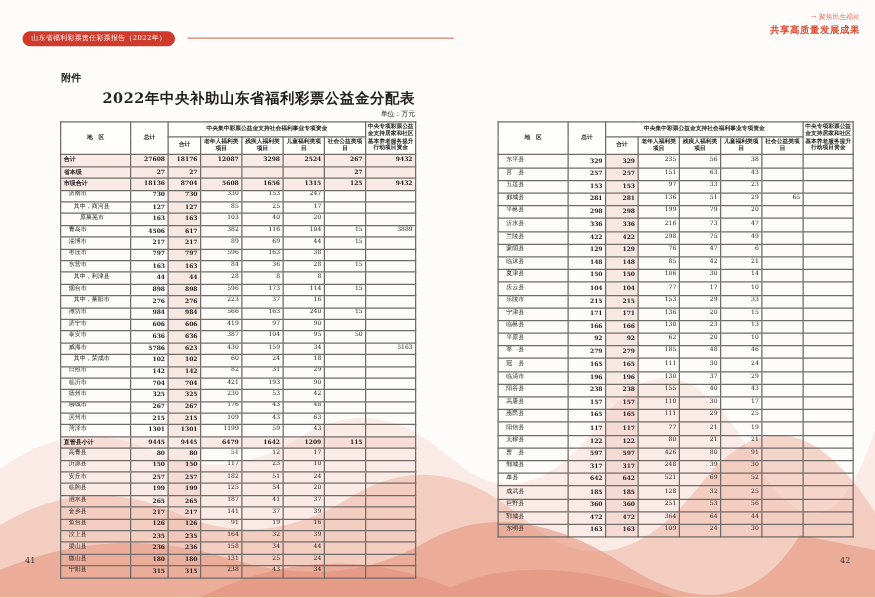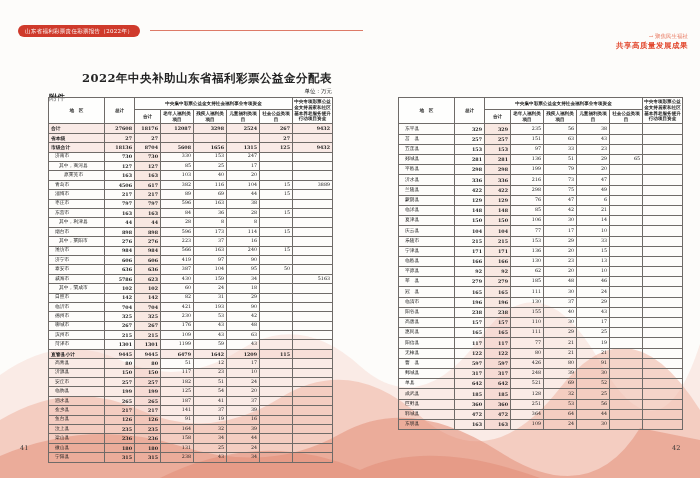--- a/index.html
+++ b/index.html
@@ -4,24 +4,24 @@
 <style>
   html,body{margin:0;padding:0;background:#e9e6e2;}
   #spread{position:relative;width:700px;height:478px;background:#fdfcfa;overflow:hidden;
           font-family:"DejaVu Serif", serif;color:#222;}
   
   #art{position:absolute;left:0;top:0;width:700px;height:478px;pointer-events:none;}
   
   .tag{position:absolute;left:18px;top:25px;height:12px;line-height:12px;padding:0 7px;
        background:#cf3a2b;color:#fff;font-size:5.5px;border-radius:6px;letter-spacing:.3px;}
   .rule{position:absolute;left:150px;top:30px;width:213px;height:1px;background:#dd7a67;}
-  .hdr-right{position:absolute;right:12px;top:32px;text-align:right;line-height:1.5;}
+  .hdr-right{position:absolute;right:12px;top:10px;text-align:right;line-height:1.5;}
   .hdr-right .l1{font-size:5.5px;color:#e8765d;}
   .hdr-right .l2{font-size:7.5px;color:#e2492f;font-weight:bold;letter-spacing:.5px;}
-  .attach{position:absolute;left:49px;top:57px;font-size:8px;font-weight:bold;margin-top:35px;}
+  .attach{position:absolute;left:49px;top:57px;font-size:8px;font-weight:bold;}
   .title{position:absolute;left:48px;top:71px;width:284px;text-align:right;
          font-size:11.5px;font-weight:bold;letter-spacing:.5px;}
   .unit{position:absolute;left:48px;top:88px;width:284px;text-align:right;font-size:5.5px;}
   .pageno{position:absolute;top:444px;font-size:6.5px;color:#333;}
   #pn-l{left:20px;} #pn-r{left:672px;}
   
   table{border-collapse:collapse;table-layout:fixed;width:284px;position:absolute;top:97px;
         background:transparent;}
   #tbl-left{left:48px;} #tbl-right{left:398px;}
   th,td{border:.5px solid #6f6b68;overflow:hidden;}

